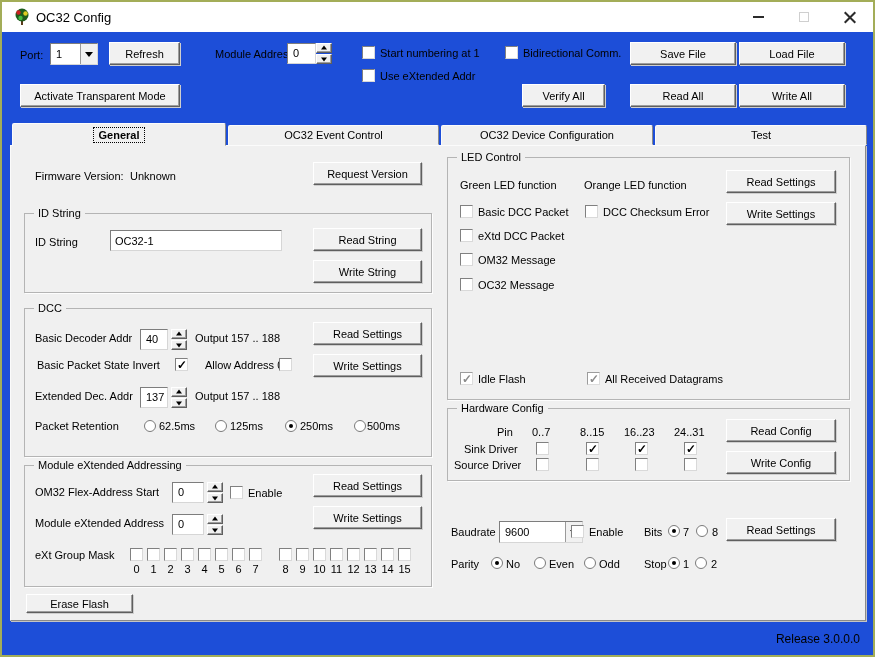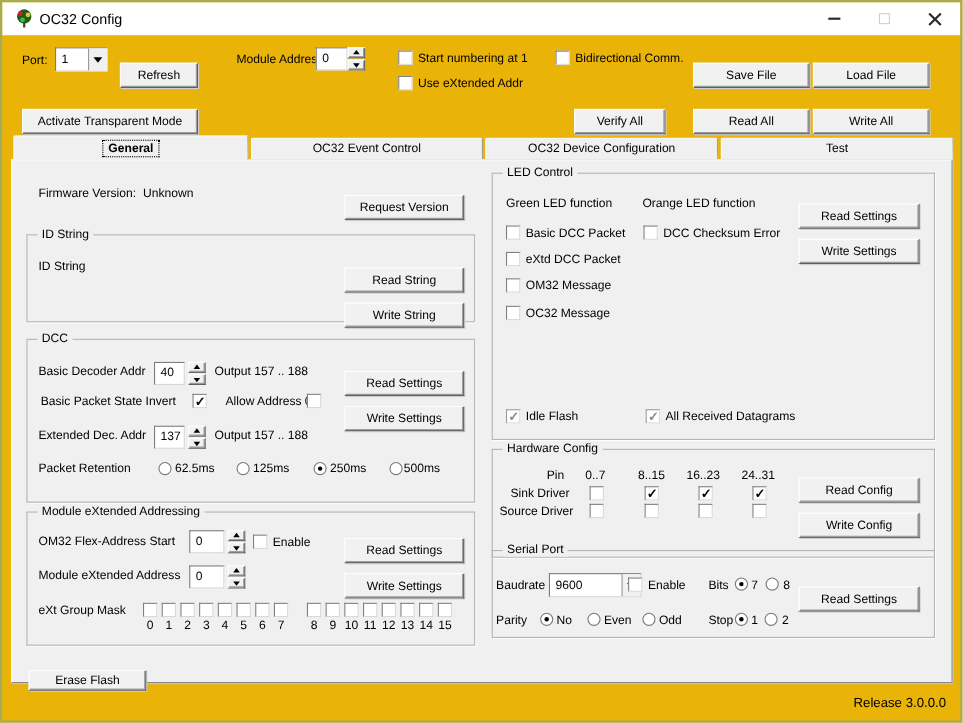--- a/index.html
+++ b/index.html
@@ -1,19 +1,19 @@
 <!DOCTYPE html>
 <html><head>
 <meta charset="utf-8">
 <style>
   * { margin:0; padding:0; box-sizing:border-box; }
   html,body { background:#d8d8d8; }
   .window {
     position:relative; width:875px; height:657px;
-    border:2px solid #a3ad58; background:#eab308;
+    border:2px solid #a3ad58; background:#1d4ed8;
     font-family:"Liberation Sans", sans-serif; font-size:11px; color:#000;
     overflow:hidden;
   }
   
   .titlebar { position:absolute; left:0; top:0; width:100%; height:30px; background:#ffffff; }
   .title-text { position:absolute; left:34px; top:8px; font-size:13px; white-space:nowrap; }
   .app-icon { position:absolute; left:10px; top:5px; }
   .cap-btn { position:absolute; top:0; width:46px; height:30px; display:flex; align-items:center; justify-content:center; }
   .glyph-min { width:11px; height:2px; background:#2b2b2b; }
   .glyph-max { width:10px; height:10px; border:1px solid #cfcfcf; }
@@ -21,21 +21,20 @@
   .glyph-close::before,.glyph-close::after { content:""; position:absolute; left:5px; top:-1px; width:2px; height:15px; background:#2b2b2b; }
   .glyph-close::before { transform:rotate(45deg); }
   .glyph-close::after  { transform:rotate(-45deg); }
   
   .lbl { position:absolute; white-space:nowrap; line-height:13px; }
   .btn {
     position:absolute; display:flex; align-items:center; justify-content:center;
     background:#f1f1f1; white-space:nowrap;
     border:1px solid; border-color:#ffffff #5f5f5f #5f5f5f #ffffff;
     box-shadow:inset -1px -1px 0 #9d9d9d, 1px 1px 0 #cfcfcf;
-    margin-top:15px;
   }
   .grp { position:absolute; border:1px solid #b4b4b4; box-shadow:1px 1px 0 #fdfdfd; }
   .legend { position:absolute; top:-7px; left:9px; background:#f0f0f0; padding:0 4px; white-space:nowrap; }
   .field, .numfield {
     position:absolute; background:#fff; padding:3px 0 0 5px; overflow:hidden; white-space:nowrap;
     border:1px solid; border-color:#7d7d7d #d6d6d6 #d6d6d6 #7d7d7d;
   }
   input.txt {
     position:absolute; background:#fff; font-family:"Liberation Sans",sans-serif; font-size:11px;
     border:1px solid; border-color:#7d7d7d #d6d6d6 #d6d6d6 #7d7d7d; padding-left:4px;
@@ -137,20 +136,21 @@
     </div>
 
   <span class="lbl" style="left:33px;top:168px">Firmware Version:</span>
   <span class="lbl" style="left:128px;top:168px">Unknown</span>
   <div class="btn" style="left:311px;top:160px;width:109px;height:23px">Request Version</div>
 
   <div class="grp" style="left:22px;top:211px;width:408px;height:80px">
     <span class="legend">ID String</span>
   </div>
   <span class="lbl" style="left:33px;top:234px">ID String</span>
+  <input class="txt" style="left: 108px; top: 228px; width: 172px; height: 21px;" value="OC32-1">
   <div class="btn" style="left:311px;top:258px;width:109px;height:23px">Write String</div>
   <div class="btn" style="left:311px;top:226px;width:109px;height:23px">Read String</div>
 
   <div class="grp" style="left:22px;top:306px;width:408px;height:149px">
     <span class="legend">DCC</span>
   </div>
   <span class="lbl" style="left:33px;top:330px">Basic Decoder Addr</span>
   <span class="numfield" style="left:138px;top:327px;width:28px;height:21px">40</span>
   <span class="ud" style="left:169px;top:327px;height:21px">
       <i class="u"></i>
@@ -253,44 +253,41 @@
   <span class="lbl" style="left:476px;top:252px">OM32 Message</span>
   <span class="cb" style="left:458px;top:276px"></span>
   <span class="lbl" style="left:476px;top:277px">OC32 Message</span>
   <span class="cb" style="left:583px;top:203px"></span>
   <span class="lbl" style="left:601px;top:204px">DCC Checksum Error</span>
   <span class="cb dis checked" style="left:458px;top:370px"></span>
   <span class="lbl" style="left:476px;top:371px">Idle Flash</span>
   <span class="cb dis checked" style="left:585px;top:370px"></span>
   <span class="lbl" style="left:603px;top:371px">All Received Datagrams</span>
 
-  <div class="grp" style="left:445px;top:406px;width:403px;height:99px">
+  <div class="grp" style="left:445px;top:406px;width:403px;height:73px">
     <span class="legend">Hardware Config</span>
   </div>
   <span class="lbl" style="left:495px;top:424px">Pin</span>
   <span class="lbl" style="left:530px;top:424px">0..7</span>
   <span class="lbl" style="left:578px;top:424px">8..15</span>
   <span class="lbl" style="left:622px;top:424px">16..23</span>
   <span class="lbl" style="left:672px;top:424px">24..31</span>
   <span class="lbl" style="left:462px;top:441px">Sink Driver</span>
   <span class="cb" style="left:534px;top:440px"></span>
   <span class="cb checked" style="left:584px;top:440px"></span>
   <span class="cb checked" style="left:633px;top:440px"></span>
   <span class="cb checked" style="left:682px;top:440px"></span>
   <span class="lbl" style="left:452px;top:457px">Source Driver</span>
   <span class="cb" style="left:534px;top:456px"></span>
   <span class="cb" style="left:584px;top:456px"></span>
   <span class="cb" style="left:633px;top:456px"></span>
   <span class="cb" style="left:682px;top:456px"></span>
   <div class="btn" style="left:724px;top:417px;width:110px;height:23px">Read Config</div>
   <div class="btn" style="left:724px;top:449px;width:110px;height:23px">Write Config</div>
 
-  <div class="grp" style="left:445px;top:498px;width:403px;height:80px">
-    <span class="legend">Serial Port</span>
-  </div>
   <span class="lbl" style="left:449px;top:524px">Baudrate</span>
   <div class="combo" style="left:497px;top:519px;width:84px;height:22px">
     <span class="cval">9600</span>
     <span class="cbtn">
         <i></i>
       </span>
   </div>
   <span class="cb" style="left:569px;top:523px"></span>
   <span class="lbl" style="left:587px;top:524px">Enable</span>
   <span class="lbl" style="left:642px;top:524px">Bits</span>

